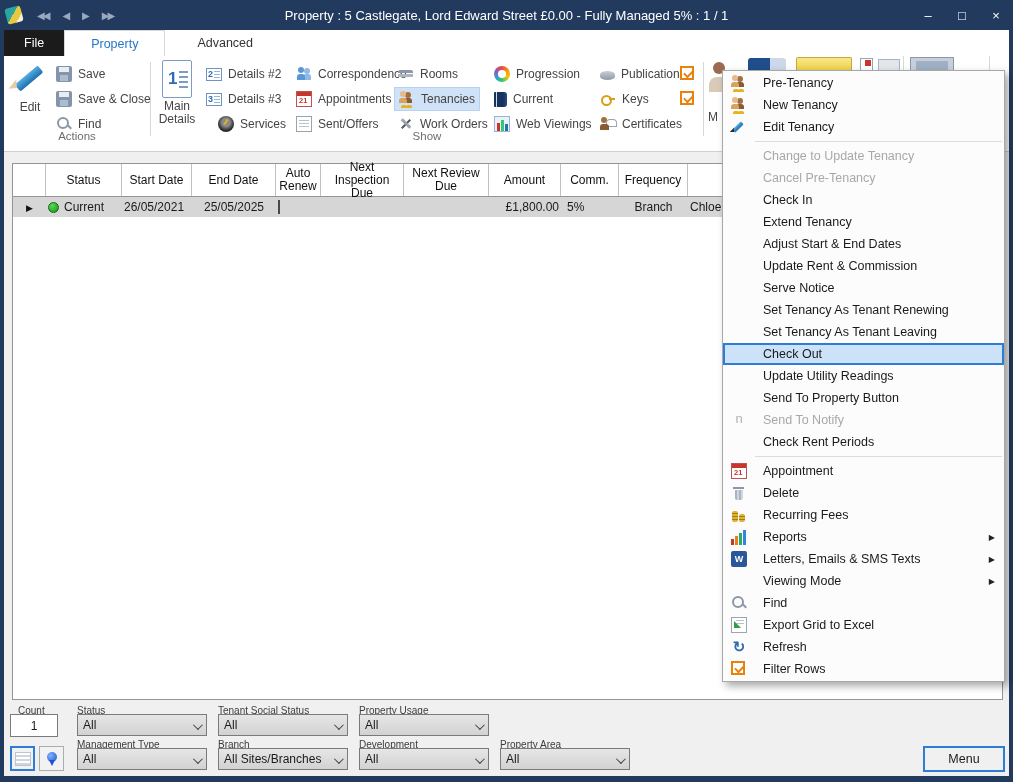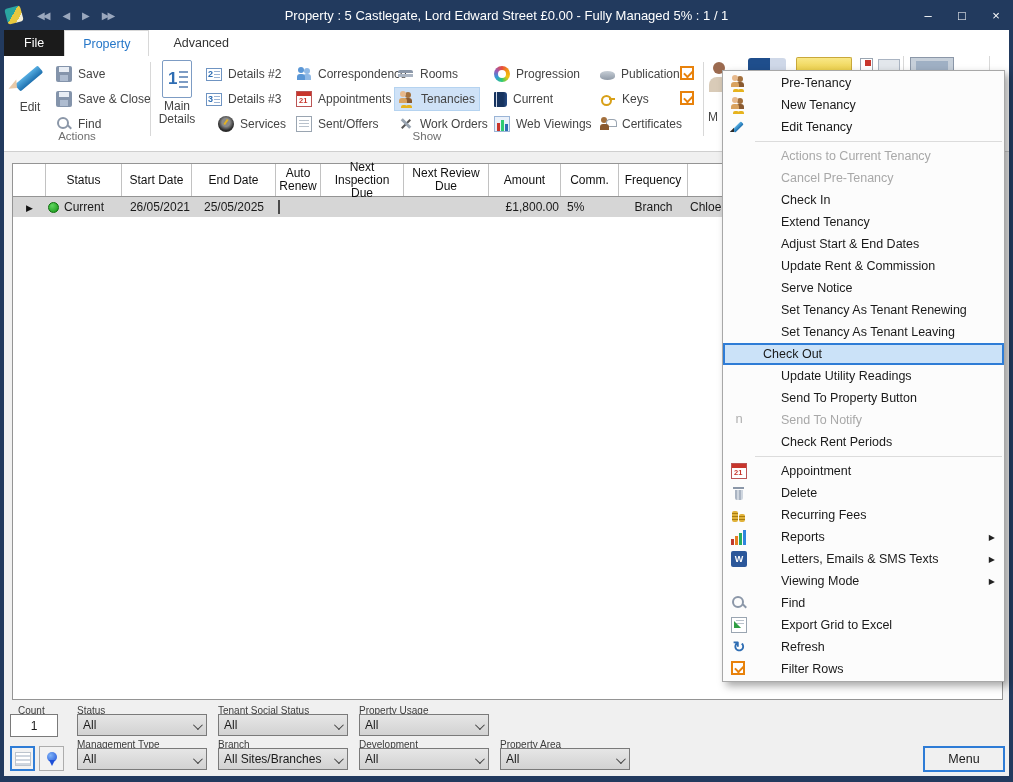--- a/index.html
+++ b/index.html
@@ -15,21 +15,21 @@
   .navbtn{color:#9aa7bd;font-size:10px;padding:4px 7px;cursor:default;letter-spacing:-2px}
   .title{position:absolute;left:0;right:0;text-align:center;font-size:13px;pointer-events:none}
   .winbtns{margin-left:auto;display:flex;z-index:2}
   .winbtn{width:34px;height:30px;display:flex;align-items:center;justify-content:center;font-size:13px;color:#fff}
   .edge-l,.edge-r{position:absolute;top:30px;bottom:0;width:4px;background:#223a5e;z-index:5}
   .edge-l{left:0}.edge-r{right:0}
   .edge-b{position:absolute;left:0;right:0;bottom:0;height:6px;background:#223a5e;z-index:5}
 
   
   .tabbar{position:absolute;left:4px;right:4px;top:30px;height:26px;background:#fff;display:flex;align-items:stretch}
-  .tab{padding:0 18px;display:flex;align-items:center;font-size:12.5px;color:#333}
+  .tab{padding:0 26px;display:flex;align-items:center;font-size:12.5px;color:#333}
   .tab-file{background:#1b1b1b;color:#fff;padding:0 20px}
   .tab-selected{color:#2677c8;border:1px solid #d8d8d8;border-bottom:none}
 
   
   .ribbon{position:absolute;left:4px;right:4px;top:56px;height:96px;background:#fff;border-bottom:1px solid #cfcfcf}
   .grouplabel{position:absolute;font-size:11.5px;color:#6e6e6e;text-align:center;top:74px}
   .vsep{position:absolute;top:6px;height:74px;width:1px;background:#d8d8d8}
   .bigbtn{position:absolute;display:flex;flex-direction:column;align-items:center;color:#444}
   .smallbtn{position:absolute;height:24px;display:flex;align-items:center;gap:6px;color:#444;padding:0 4px;white-space:nowrap}
   .smallbtn.sel{background:#cfe2f7;border:1px solid #b5d3f0}
@@ -155,21 +155,21 @@
     display:flex;align-items:center;justify-content:center}
   .sqbtn{position:absolute;width:25px;height:25px;background:#f2f2f2;border:1px solid #adadad;
     display:flex;align-items:center;justify-content:center}
   .sqbtn.sel{border:2px solid #2e7cd6}
   .menubtn{position:absolute;right:8px;top:746px;width:82px;height:26px;background:#f0f0f0;
     border:2px solid #2e7cd6;display:flex;align-items:center;justify-content:center;font-size:12.5px}
 
   
   .ctxmenu{position:absolute;left:722px;top:70px;width:283px;background:#fcfcfc;border:1px solid #a8a8a8;
     box-shadow:4px 4px 8px rgba(0,0,0,.35);z-index:10;padding:1px 0}
-  .mi{position:relative;height:22px;display:flex;align-items:center;padding-left:58px;font-size:12.5px;color:#1a1a1a}
+  .mi{position:relative;height:22px;display:flex;align-items:center;padding-left:40px;font-size:12.5px;color:#1a1a1a}
   .mi .ic{position:absolute;left:8px;top:3px}
   .mi.disabled{color:#a8a8a8}
   .mi.hl{background:#cbe2f8;border:2px solid #2e7cd6;padding-left:38px}
   .msep{height:1px;background:#dcdcdc;margin:3px 2px 3px 32px}
   .subarrow{position:absolute;right:9px;font-size:8px;color:#222}
 </style>
 </head>
 <body>
 
 <div id="window">
@@ -317,21 +317,21 @@
       <div class="gh c-comm">Comm.</div>
       <div class="gh c-freq">Frequency</div>
       <div class="gh c-extra"></div>
     </div>
     <div class="grow">
       <div class="gc c-sel" style="text-align:center"><span class="ic-rowptr">▶</span></div>
       <div class="gc c-status" style="display:flex;align-items:center;gap:5px">
         <span class="statusdot"></span>
         <span>Current</span>
       </div>
-      <div class="gc c-start" style="text-align:right">26/05/2021</div>
+      <div class="gc c-start" style="text-align:left">26/05/2021</div>
       <div class="gc c-end" style="text-align:center">25/05/2025</div>
       <div class="gc c-auto"><span class="gcheckbox"></span></div>
       <div class="gc c-nins"></div>
       <div class="gc c-nrev"></div>
       <div class="gc c-amt" style="text-align:right">£1,800.00</div>
       <div class="gc c-comm" style="padding-left:6px">5%</div>
       <div class="gc c-freq" style="text-align:center">Branch</div>
       <div class="gc c-extra">Chloe</div>
     </div>
   </div>
@@ -390,21 +390,21 @@
     <div class="mi">
         <span class="ic ic-tenancy"></span>
         <span>New Tenancy</span>
       </div>
     <div class="mi">
         <span class="ic ic-pencil"></span>
         <span>Edit Tenancy</span>
       </div>
     <div class="msep"></div>
     <div class="mi disabled">
-        <span>Actions to Current Tenancy</span>
+        <span>Change to Update Tenancy</span>
       </div>
     <div class="mi disabled">
         <span>Cancel Pre-Tenancy</span>
       </div>
     <div class="mi">
         <span>Check In</span>
       </div>
     <div class="mi">
         <span>Extend Tenancy</span>
       </div>

